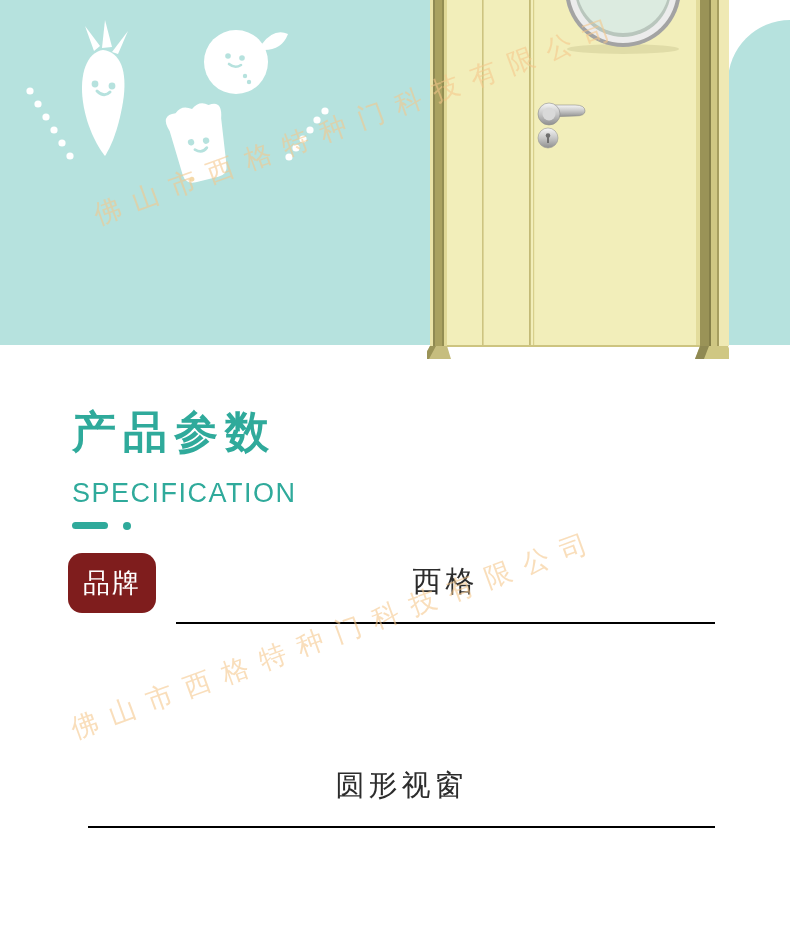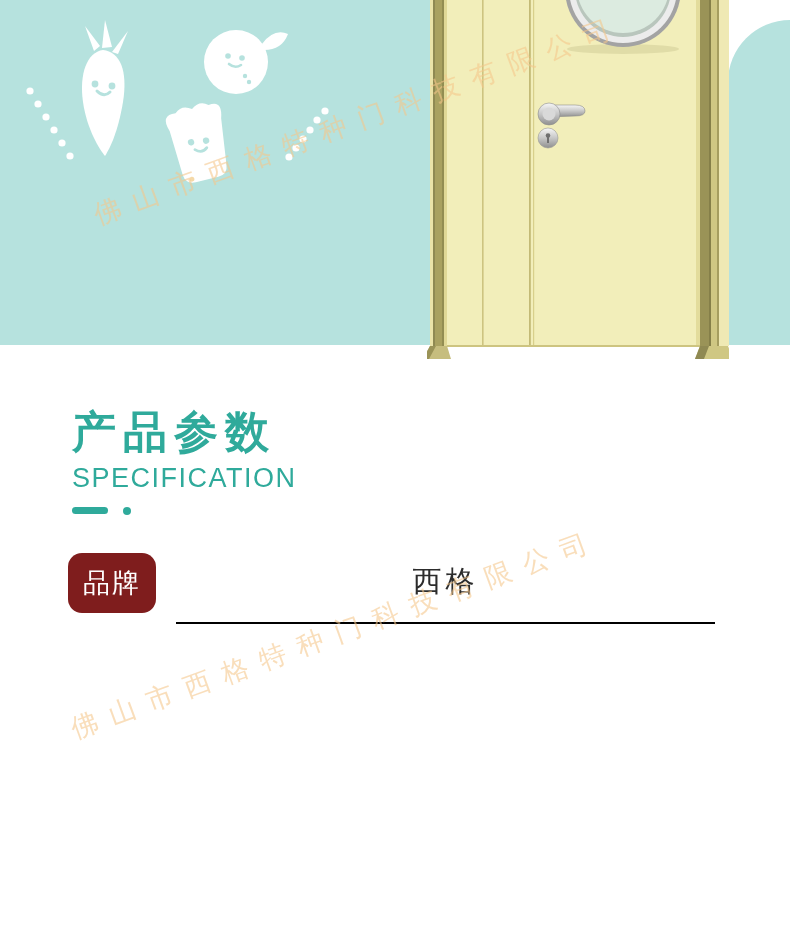--- a/index.html
+++ b/index.html
@@ -15,21 +15,21 @@
   .door-wrap{position:absolute;left:427px;top:0;z-index:3;}
   
   .watermark{position:absolute;z-index:6;white-space:nowrap;pointer-events:none;
     font-size:27px;letter-spacing:13px;color:rgba(245,198,138,0.58);
     transform:rotate(-20deg);transform-origin:0 50%;}
   .wm1{left:95px;top:198px;}
   .wm2{left:72px;top:712px;}
   
   .title-block{position:absolute;left:72px;top:408px;z-index:4;}
   .title-cn{margin:0;font-size:44px;line-height:1.08;font-weight:bold;letter-spacing:7px;color:#2faa9b;}
-  .title-en{font-size:27px;letter-spacing:1.5px;color:#2faa9b;margin-top:7px;}
+  .title-en{font-size:27px;letter-spacing:1.5px;color:#2faa9b;margin-top:22px;}
   .dashdot{margin-top:13px;display:flex;align-items:center;}
   .dash{width:36px;height:7px;border-radius:4px;background:#2faa9b;display:inline-block;}
   .dot{width:8px;height:8px;border-radius:50%;background:#2faa9b;display:inline-block;margin-left:15px;}
   
   .spec-table{position:absolute;left:68px;top:553px;width:647px;z-index:4;}
   .spec-row{display:flex;height:60px;margin-bottom:42px;}
   .badge{width:88px;min-width:88px;height:60px;border-radius:14px;background:#7f1d1d;color:#ffffff;
          font-size:27px;letter-spacing:2px;display:flex;align-items:center;justify-content:center;}
   .value{flex:1;margin-left:20px;height:57px;border-bottom:2px solid #000000;
          display:flex;align-items:center;justify-content:center;
@@ -171,14 +171,15 @@
 </div>
 
 <div class="spec-table">
   <div class="spec-row">
     <div class="badge">品牌</div>
     <div class="value">西格</div>
   </div>
   <div class="spec-row">
   </div>
   <div class="spec-row">
+    <div class="value">圆形视窗</div>
   </div>
 </div>
 
 </body></html>

